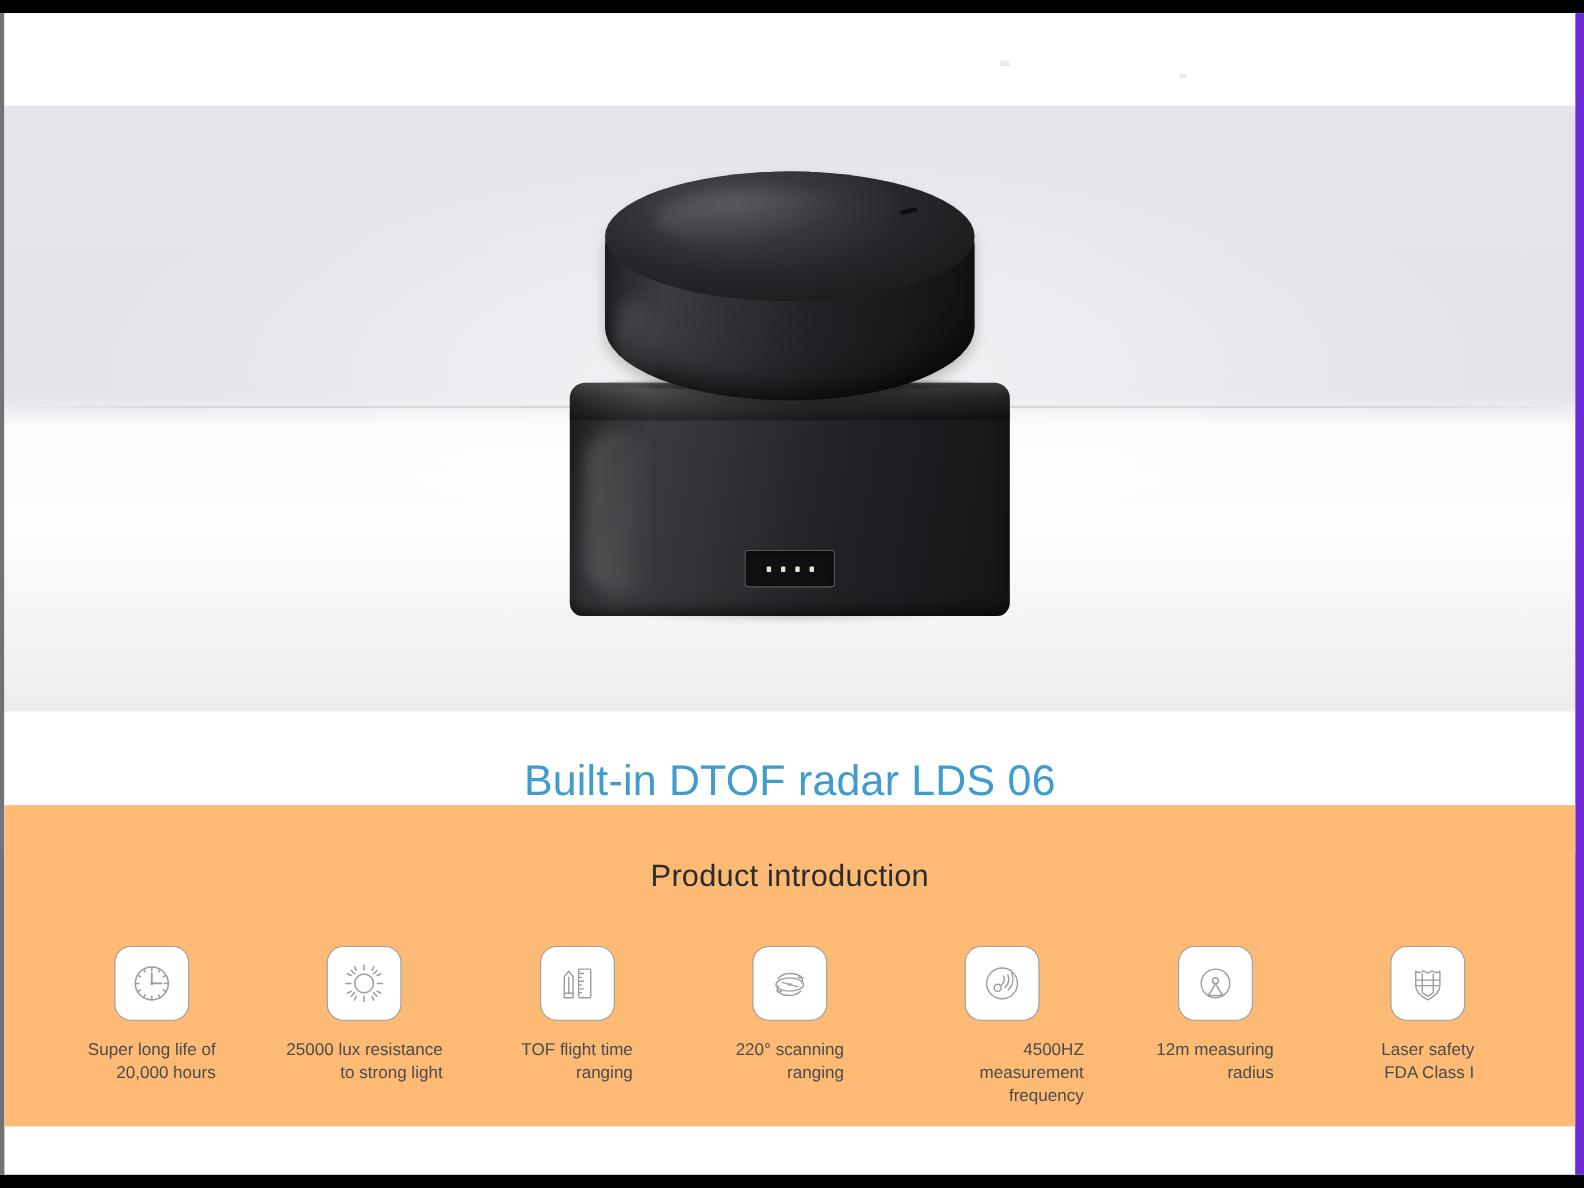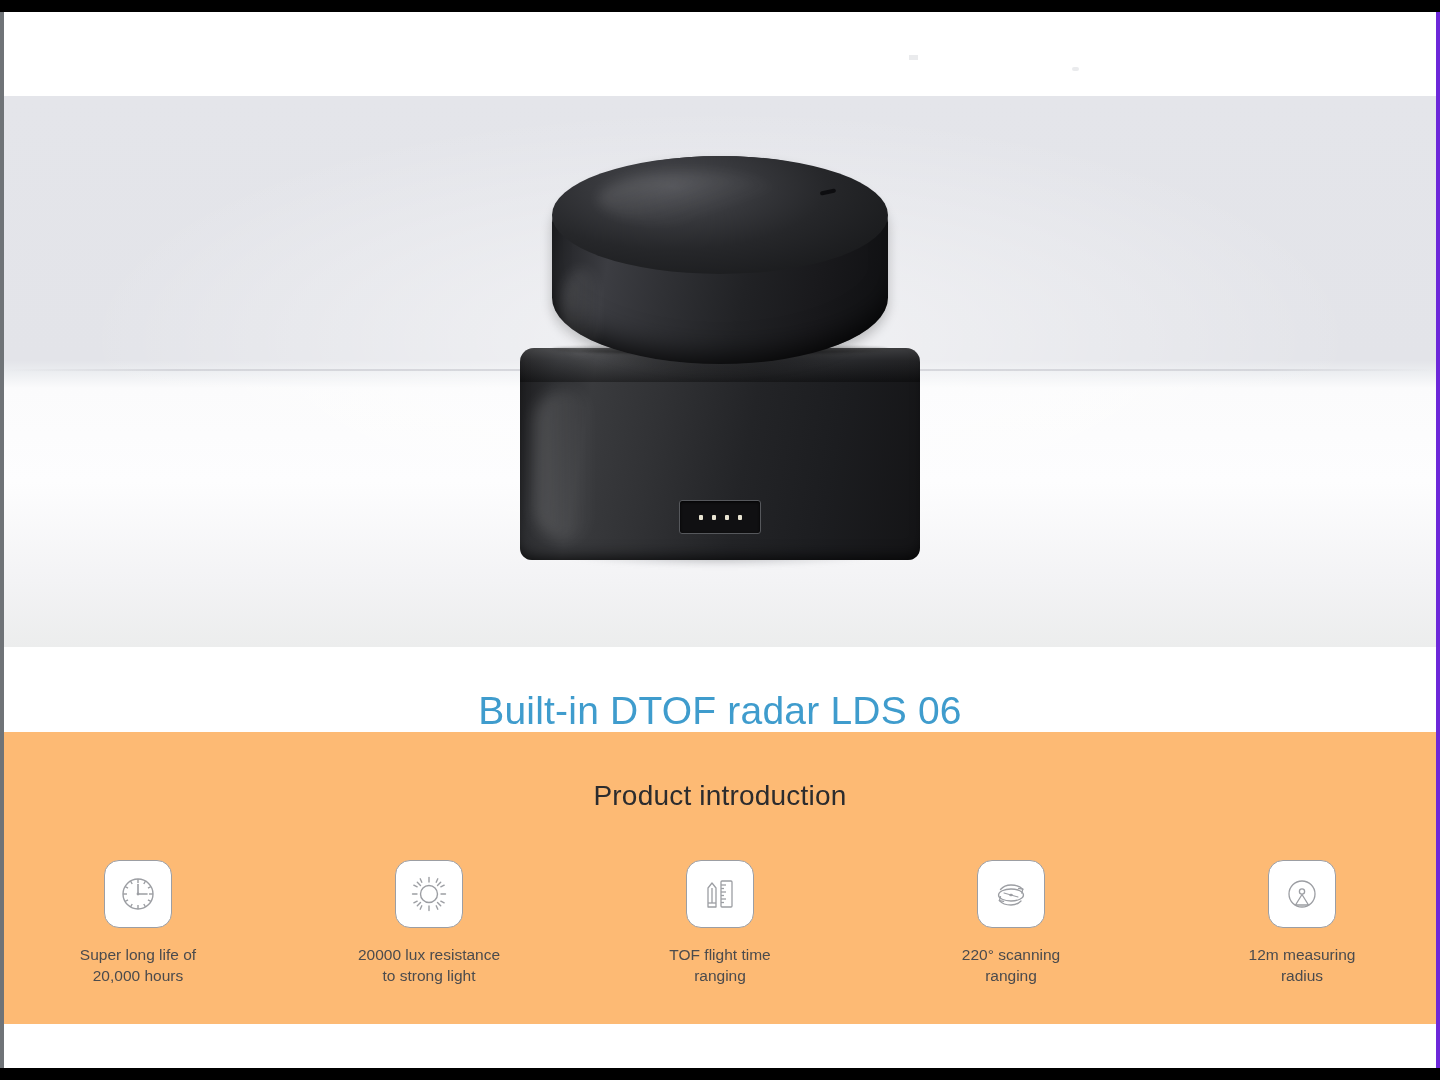--- a/index.html
+++ b/index.html
@@ -25,21 +25,21 @@
     position:absolute; left:0; top:1068px; width:1440px; height:12px;
     background:#000;
   }
 
   
   .sheet {
     position:absolute; left:0; top:12px;
     width:1440px; height:1056px;
     background:#ffffff;
     border-left:4px solid #6f7377;
-    border-right:4px solid #6d28d9;
+    border-right:8px solid #6d28d9;
   }
 
   
   .top-strip {
     position:absolute; left:0; top:0;
     width:100%; height:84px;
     background:#ffffff;
   }
   .speck {
     position:absolute;
@@ -248,21 +248,21 @@
   .icon-box {
     width:68px; height:68px;
     border:1.5px solid #9c9ea3;
     border-radius:15px;
     display:flex; align-items:center; justify-content:center;
     background:#fff;
   }
   .icon-box svg { display:block; }
   .feature-label {
     margin-top:16px;
-    text-align:center;
+    text-align:right;
     font-size:15.5px;
     line-height:21px;
     color:#4b4b4d;
     white-space:pre-line;
   }
 </style>
 </head>
 <body>
 
 <div id="page">
@@ -357,21 +357,21 @@
               <line x1="13.2" y1="6.8" x2="14.8" y2="10.2"></line>
                 <line x1="29.2" y1="33.8" x2="30.8" y2="37.2"></line>
               <line x1="30.8" y1="6.8" x2="29.2" y2="10.2"></line>
                 <line x1="14.8" y1="33.8" x2="13.2" y2="37.2"></line>
               <line x1="6.8" y1="13.2" x2="10.2" y2="14.8"></line>
                 <line x1="33.8" y1="29.2" x2="37.2" y2="30.8"></line>
               <line x1="37.2" y1="13.2" x2="33.8" y2="14.8"></line>
                 <line x1="10.2" y1="29.2" x2="6.8" y2="30.8"></line>
             </svg>
           </div>
-          <div class="feature-label">20000 lux resistance
+          <div class="feature-label">25000 lux resistance
 to strong light</div>
         </div>
 
         <div class="feature">
           <div class="icon-box">
             <svg width="44" height="44" viewBox="0 0 44 44" fill="none" stroke="#9c9ea3" stroke-width="1.3" stroke-linejoin="round">
               <path d="M14 11 L18 16 V35 H10 V16 Z"></path>
               <line x1="10" y1="31" x2="18" y2="31"></line>
               <line x1="14" y1="16" x2="14" y2="31"></line>
               <rect x="23" y="9" width="11" height="26" rx="1"></rect>
@@ -396,33 +396,58 @@
               <path d="M34.8 18.2 L30.6 17.4 M34.8 18.2 L33.8 22.2"></path>
               <path d="M33 30 C30.5 32.6 27 34 23 34 C18 34 13.6 32.1 11.4 29.6"></path>
               <path d="M11.4 29.6 L15.6 30.3 M11.4 29.6 L12.5 25.6"></path>
               <path d="M16 22 L30 26" stroke-width="1.1"></path>
             </svg>
           </div>
           <div class="feature-label">220° scanning
 ranging</div>
         </div>
 
+        <div class="feature">
+          <div class="icon-box">
+            <svg width="44" height="44" viewBox="0 0 44 44" fill="none" stroke="#9c9ea3" stroke-width="1.3" stroke-linecap="round">
+              <circle cx="22" cy="22" r="14"></circle>
+              <circle cx="18" cy="26" r="3.2"></circle>
+              <path d="M21.5 23.5 C24 21 24.5 18 23.5 15.5"></path>
+              <path d="M24.5 26 C28 22.5 28.8 18 27.2 14.2"></path>
+              <path d="M27.5 28.2 C32 23.5 33 17.5 30.8 12.8"></path>
+            </svg>
+          </div>
+          <div class="feature-label">4500HZ measurement
+frequency</div>
+        </div>
 
 
         <div class="feature">
           <div class="icon-box">
             <svg width="44" height="44" viewBox="0 0 44 44" fill="none" stroke="#9c9ea3" stroke-width="1.3" stroke-linejoin="round">
               <circle cx="22" cy="22" r="13"></circle>
               <circle cx="22" cy="19.5" r="2.6"></circle>
               <path d="M22 22.5 L15.5 33 H28.5 Z"></path>
             </svg>
           </div>
           <div class="feature-label">12m measuring
 radius</div>
         </div>
 
 
+        <div class="feature">
+          <div class="icon-box">
+            <svg width="44" height="44" viewBox="0 0 44 44" fill="none" stroke="#9c9ea3" stroke-width="1.3" stroke-linejoin="round">
+              <path d="M11 11 C14 13 16 12 18 10.5 C20 12 21 12.5 22 12.5 C23 12.5 24 12 26 10.5 C28 12 30 13 33 11 V24 C33 30 28 34 22 37 C16 34 11 30 11 24 Z"></path>
+              <path d="M11 19 L33 19"></path>
+              <path d="M11.2 24 L32.8 24"></path>
+              <path d="M17 13 V30.5 L22 33.8 L27 30.5 V13"></path>
+            </svg>
+          </div>
+          <div class="feature-label">Laser safety
+FDA Class I</div>
+        </div>
 
       </div>
     </div>
 
   </div>
 </div>
 
 </body></html>

